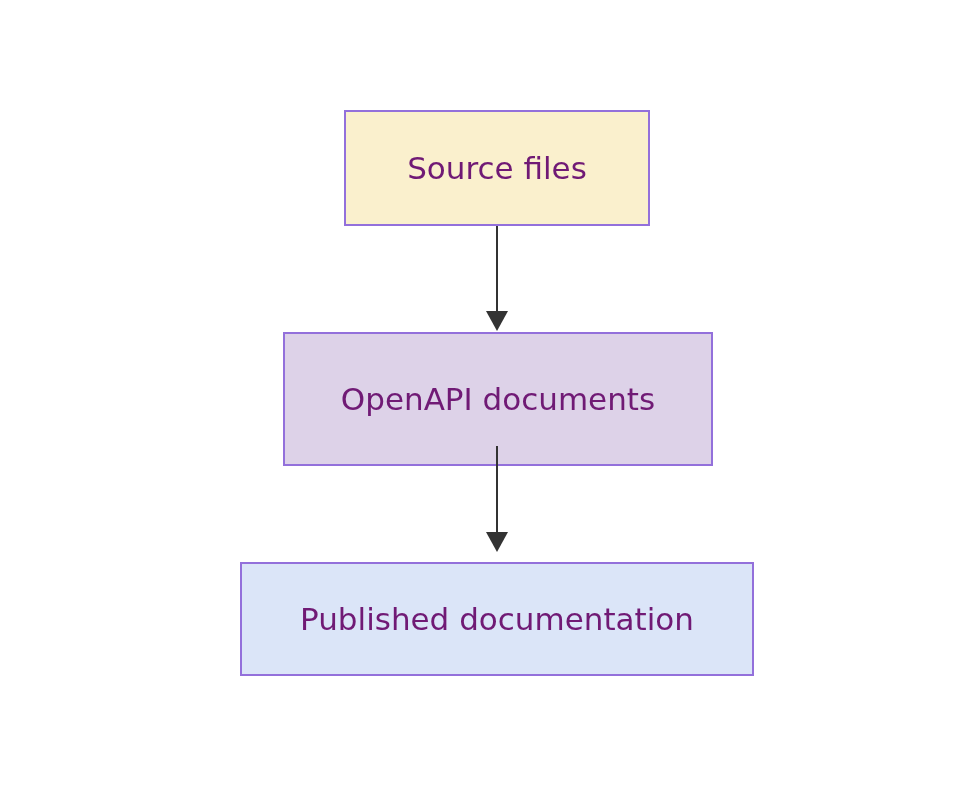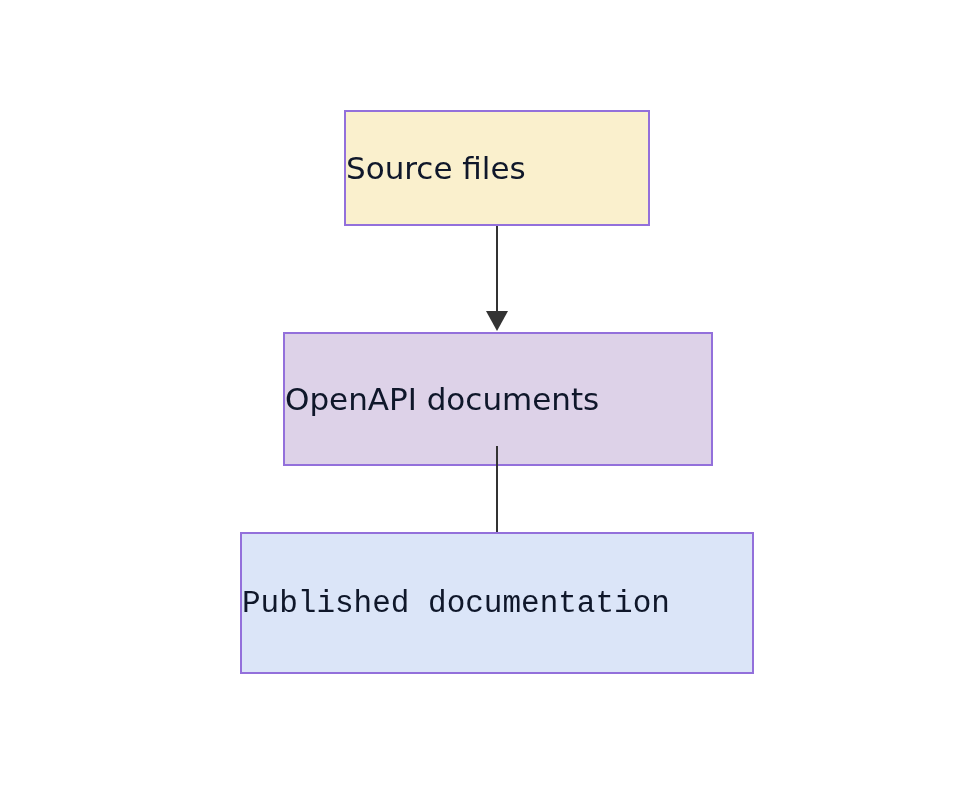--- a/index.html
+++ b/index.html
@@ -16,41 +16,41 @@
     position: relative;
     width: 980px;
     height: 794px;
     overflow: hidden;
   }
   .node {
     position: absolute;
     box-sizing: border-box;
     display: flex;
     align-items: center;
+    justify-content: center;
     border: 2.5px solid #9370db;
     font-size: 31px;
-    color: #0f172a;
+    color: #701a75;
     text-align: center;
     white-space: nowrap;
   }
   .node-source {
     left: 344px; top: 110px;
     width: 306px; height: 116px;
     background: #faf0cd;
   }
   .node-openapi {
     left: 283px; top: 332px;
     width: 430px; height: 134px;
     background: #ddd2e8;
   }
   .node-published {
-    left: 240px; top: 532px;
-    width: 514px; height: 142px;
+    left: 240px; top: 562px;
+    width: 514px; height: 114px;
     background: #dbe5f8;
-    font-family: Liberation Mono, monospace;
   }
   .edge {
     position: absolute;
     width: 22px;
   }
   .edge-1 { left: 486px; top: 226px; height: 105px; }
   .edge-2 { left: 486px; top: 446px; height: 106px; }
   .edge-line {
     position: absolute;
     left: 10px;

